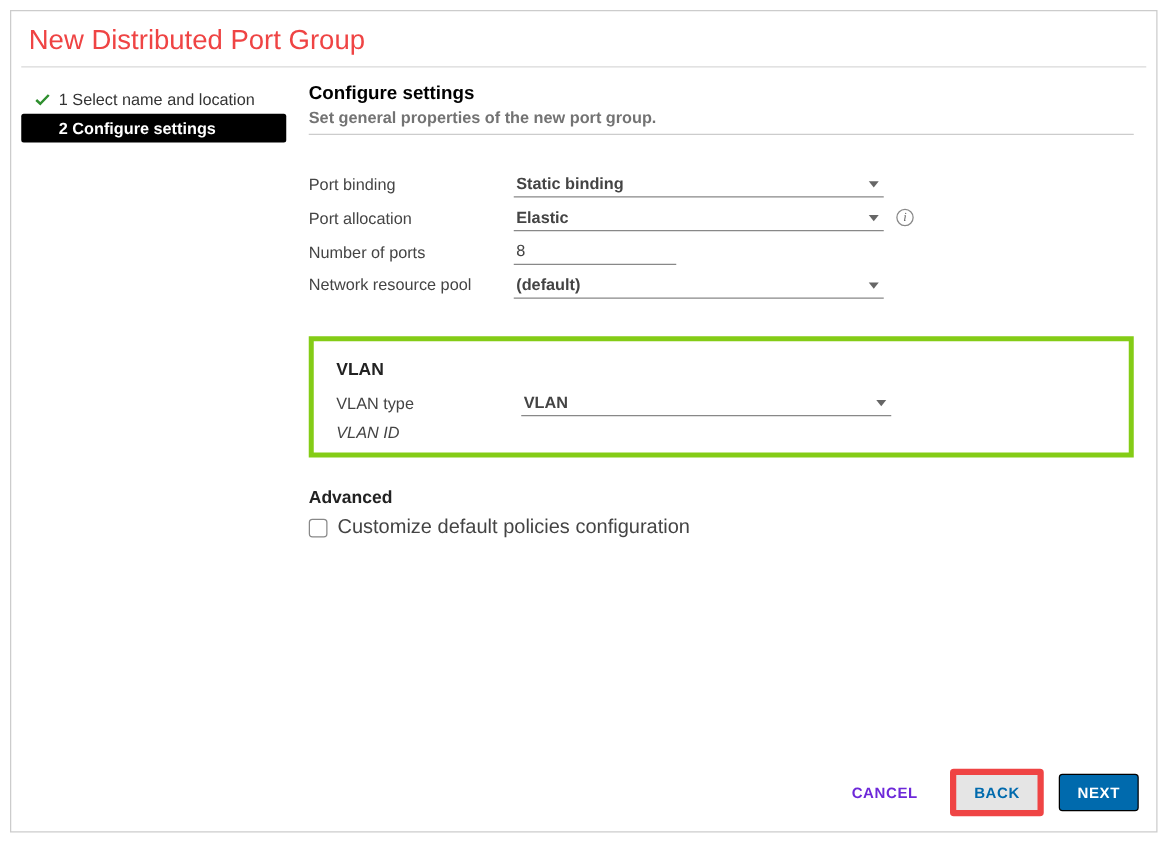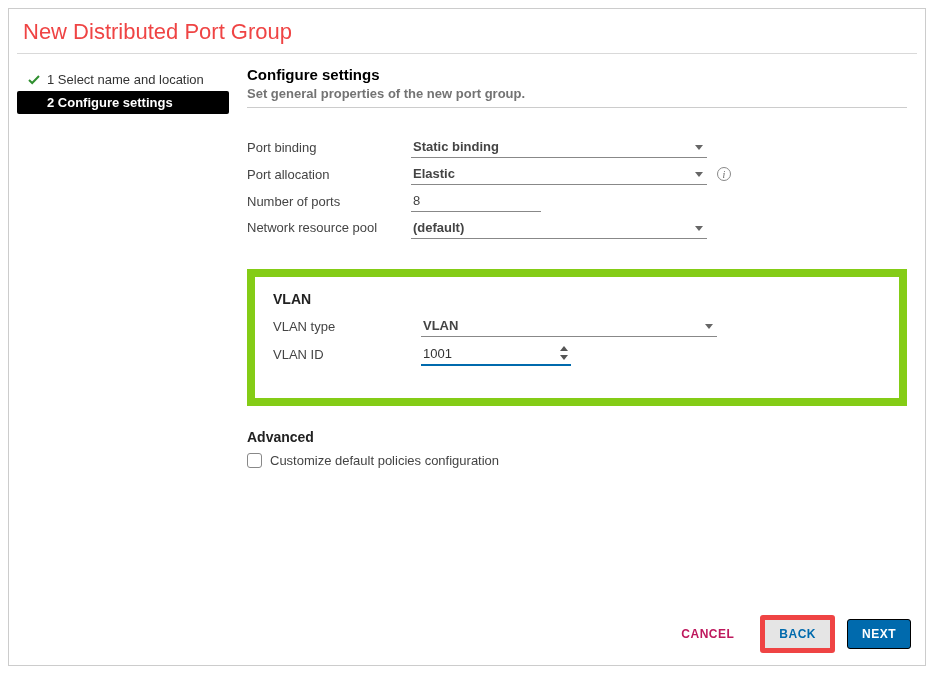--- a/index.html
+++ b/index.html
@@ -21,33 +21,33 @@
     .row { display: flex; align-items: center; }
     .label { width: 164px; font-size: 13px; color: #444; padding-right: 8px; }
     .field { position: relative; }
     .select-w { width: 296px; font-weight: bold; }
     .sel { position: relative; display: inline-block; height: 22px; width: 100%; border-bottom: 1px solid #888; font-size: 13px; color: #444; line-height: 22px; padding: 0 18px 0 2px; cursor: pointer; }
     .sel::after { content: ""; position: absolute; right: 4px; top: 9px; border-left: 4px solid transparent; border-right: 4px solid transparent; border-top: 5px solid #666; }
     .numtxt { width: 130px; height: 22px; border: none; border-bottom: 1px solid #888; font-size: 13px; color: #444; padding: 0 2px; outline: none; }
     .info-icon { width: 14px; height: 14px; border: 1px solid #888; border-radius: 50%; display: inline-flex; align-items: center; justify-content: center; font-size: 10px; font-style: italic; color: #666; margin-left: 10px; font-family: Georgia, serif; }
     .group-spacer { height: 26px; }
     .group-title { font-size: 14px; font-weight: 700; color: #222; margin-bottom: 8px; }
-    .highlight-box { border: 8px solid #84cc16; padding: 14px 18px 32px; margin-top: -6px; }
+    .highlight-box { border: 4px solid #84cc16; padding: 14px 18px 9px; margin-top: -6px; }
     .spinner-wrap { position: relative; width: 150px; }
     .spinner-input { width: 100%; height: 24px; border: none; border-bottom: 2px solid #006aad; font-size: 13px; color: #333; padding: 0 22px 0 2px; outline: none; }
     .spinner-btns { position: absolute; right: 0; top: 2px; width: 14px; display: flex; flex-direction: column; }
     .sp-btn { height: 9px; display: flex; align-items: center; justify-content: center; cursor: pointer; }
     .sp-btn svg { display: block; }
     .checkbox-row { display: flex; align-items: center; gap: 8px; margin-top: 6px; }
     .fake-cb { width: 15px; height: 15px; border: 1px solid #888; border-radius: 3px; cursor: pointer; }
-    .cb-label { font-size: 13px; color: #444; }
+    .cb-label { font-size: 16px; color: #444; }
     .advanced-block { margin-top: 18px; }
     .footer { display: flex; justify-content: flex-end; align-items: center; gap: 12px; padding: 12px 14px 12px; border-top: 0; }
     .btn { font-size: 12px; letter-spacing: 0.5px; padding: 7px 14px; border-radius: 3px; cursor: pointer; font-weight: 600; }
-    .btn-link { color: #be185d; background: none; border: none; }
+    .btn-link { color: #6d28d9; background: none; border: none; }
     .btn-outline { color: #006aad; background: #e5e5e5; border: 5px solid #ef4444; }
     .btn-primary { color: #fff; background: #006aad; border: 1px solid #000000; }
   </style>
 </head>
 <body>
 
 <div class="dialog">
   <div class="dialog-title">New Distributed Port Group</div>
   <div class="dialog-divider"></div>
   <div class="body-row">
@@ -107,38 +107,21 @@
 
         <div class="highlight-box">
           <div class="group-title">VLAN</div>
           <div class="row">
             <div class="label" style="width:148px;">VLAN type</div>
             <div class="field select-w">
               <div class="sel">VLAN</div>
             </div>
           </div>
           <div class="row" style="margin-top:5px;">
-            <div class="label" style="width:148px;">VLAN ID</div>
-            <div class="field">
-              <div class="spinner-wrap">
-                <input class="spinner-input" id="vlanid" value="1001" style="">
-                <div class="spinner-btns">
-                  <div class="sp-btn">
-                      <svg width="8" height="5">
-                        <path d="M0 5 L4 0 L8 5 Z" fill="#555"></path>
-                      </svg>
-                    </div>
-                  <div class="sp-btn">
-                      <svg width="8" height="5">
-                        <path d="M0 0 L4 5 L8 0 Z" fill="#555"></path>
-                      </svg>
-                    </div>
-                </div>
-              </div>
-            </div>
+            <div class="label" style="width:148px;font-style:italic;">VLAN ID</div>
           </div>
         </div>
 
         <div class="advanced-block">
           <div class="group-title">Advanced</div>
           <div class="checkbox-row">
             <div class="fake-cb"></div>
             <span class="cb-label">Customize default policies configuration</span>
           </div>
         </div>

